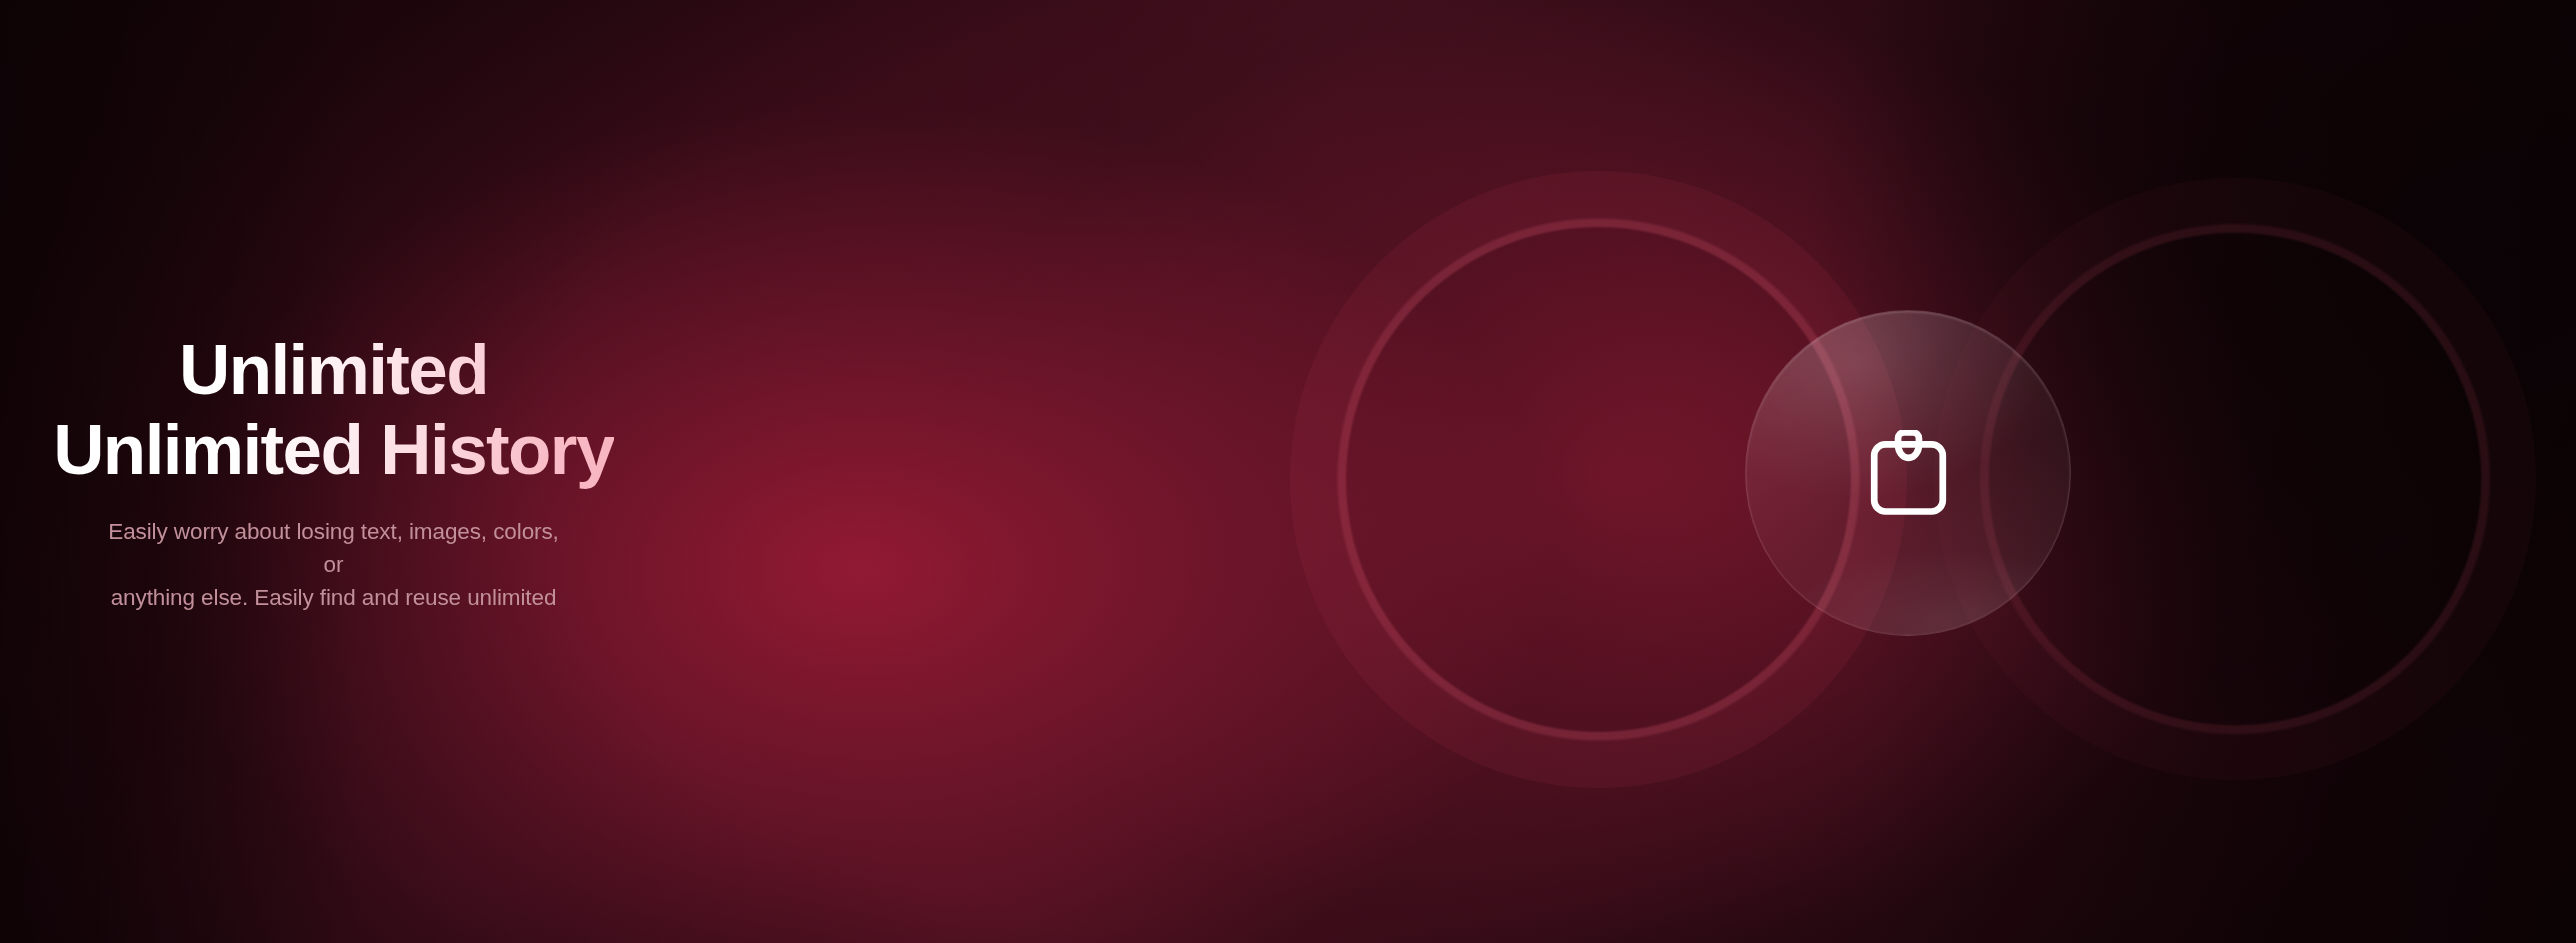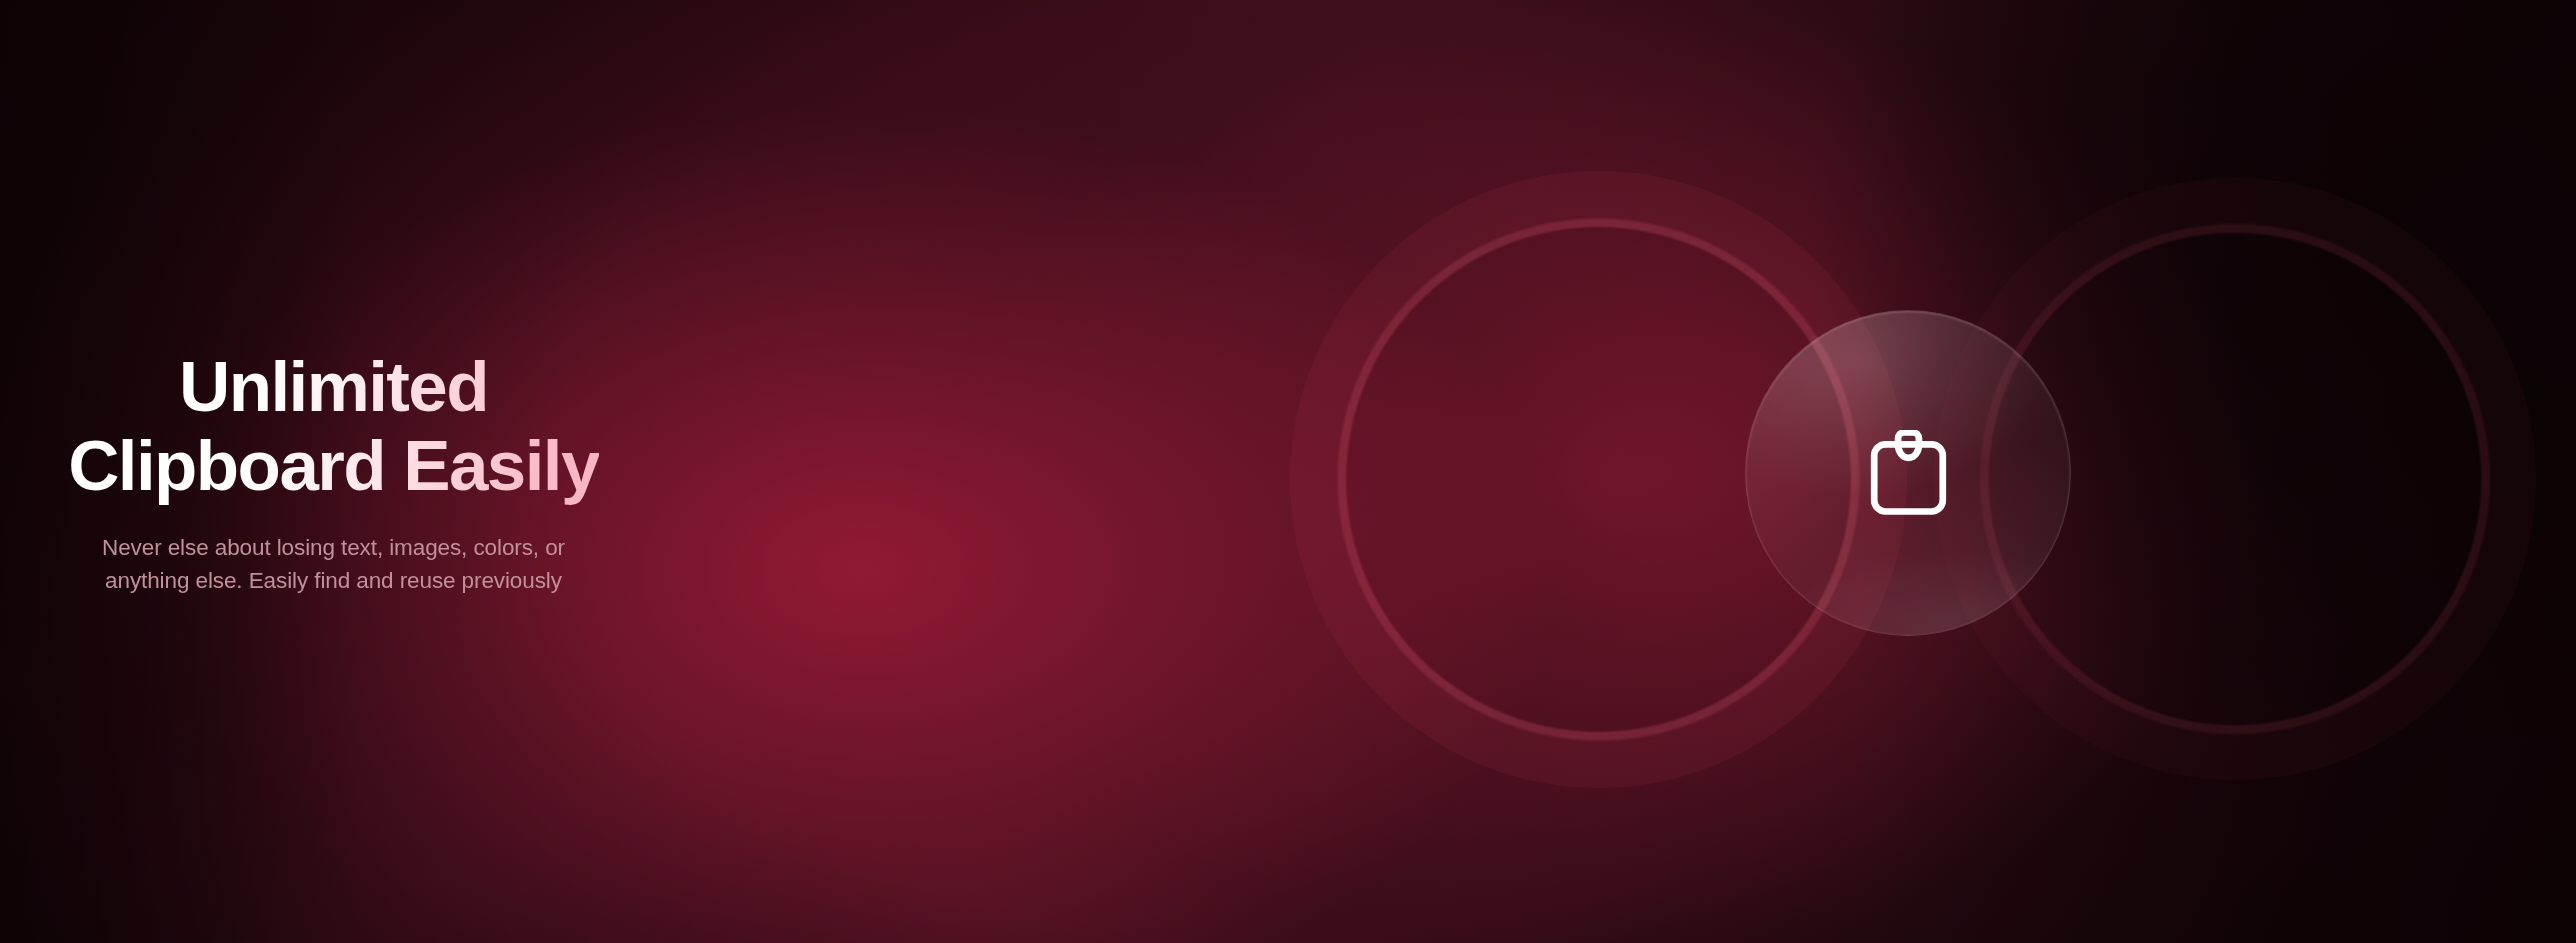--- a/index.html
+++ b/index.html
@@ -143,25 +143,25 @@
 
 <div class="stage">
 
   <div class="bg-base"></div>
   <div class="bg-darkright"></div>
   <div class="bg-vignette"></div>
 
   <div class="text-col">
     <h1 class="headline">
       <span class="l1">Unlimited</span>
-      <span class="l2">Clipboard Easily</span>
+      <span class="l2">Unlimited History</span>
     </h1>
     <p class="subtitle">
-      <span>Never else about losing text, images, colors, or</span>
-      <span>anything else. Easily find and reuse previously</span>
+      <span>Easily worry about losing text, images, colors, or</span>
+      <span>anything else. Easily find and reuse unlimited</span>
     </p>
   </div>
 
   <div class="graphic">
 
     <div class="ring ring-left"></div>
     <div class="ring ring-right"></div>
 
     <div class="glass-circle">
       <div class="glass-sheen"></div>

